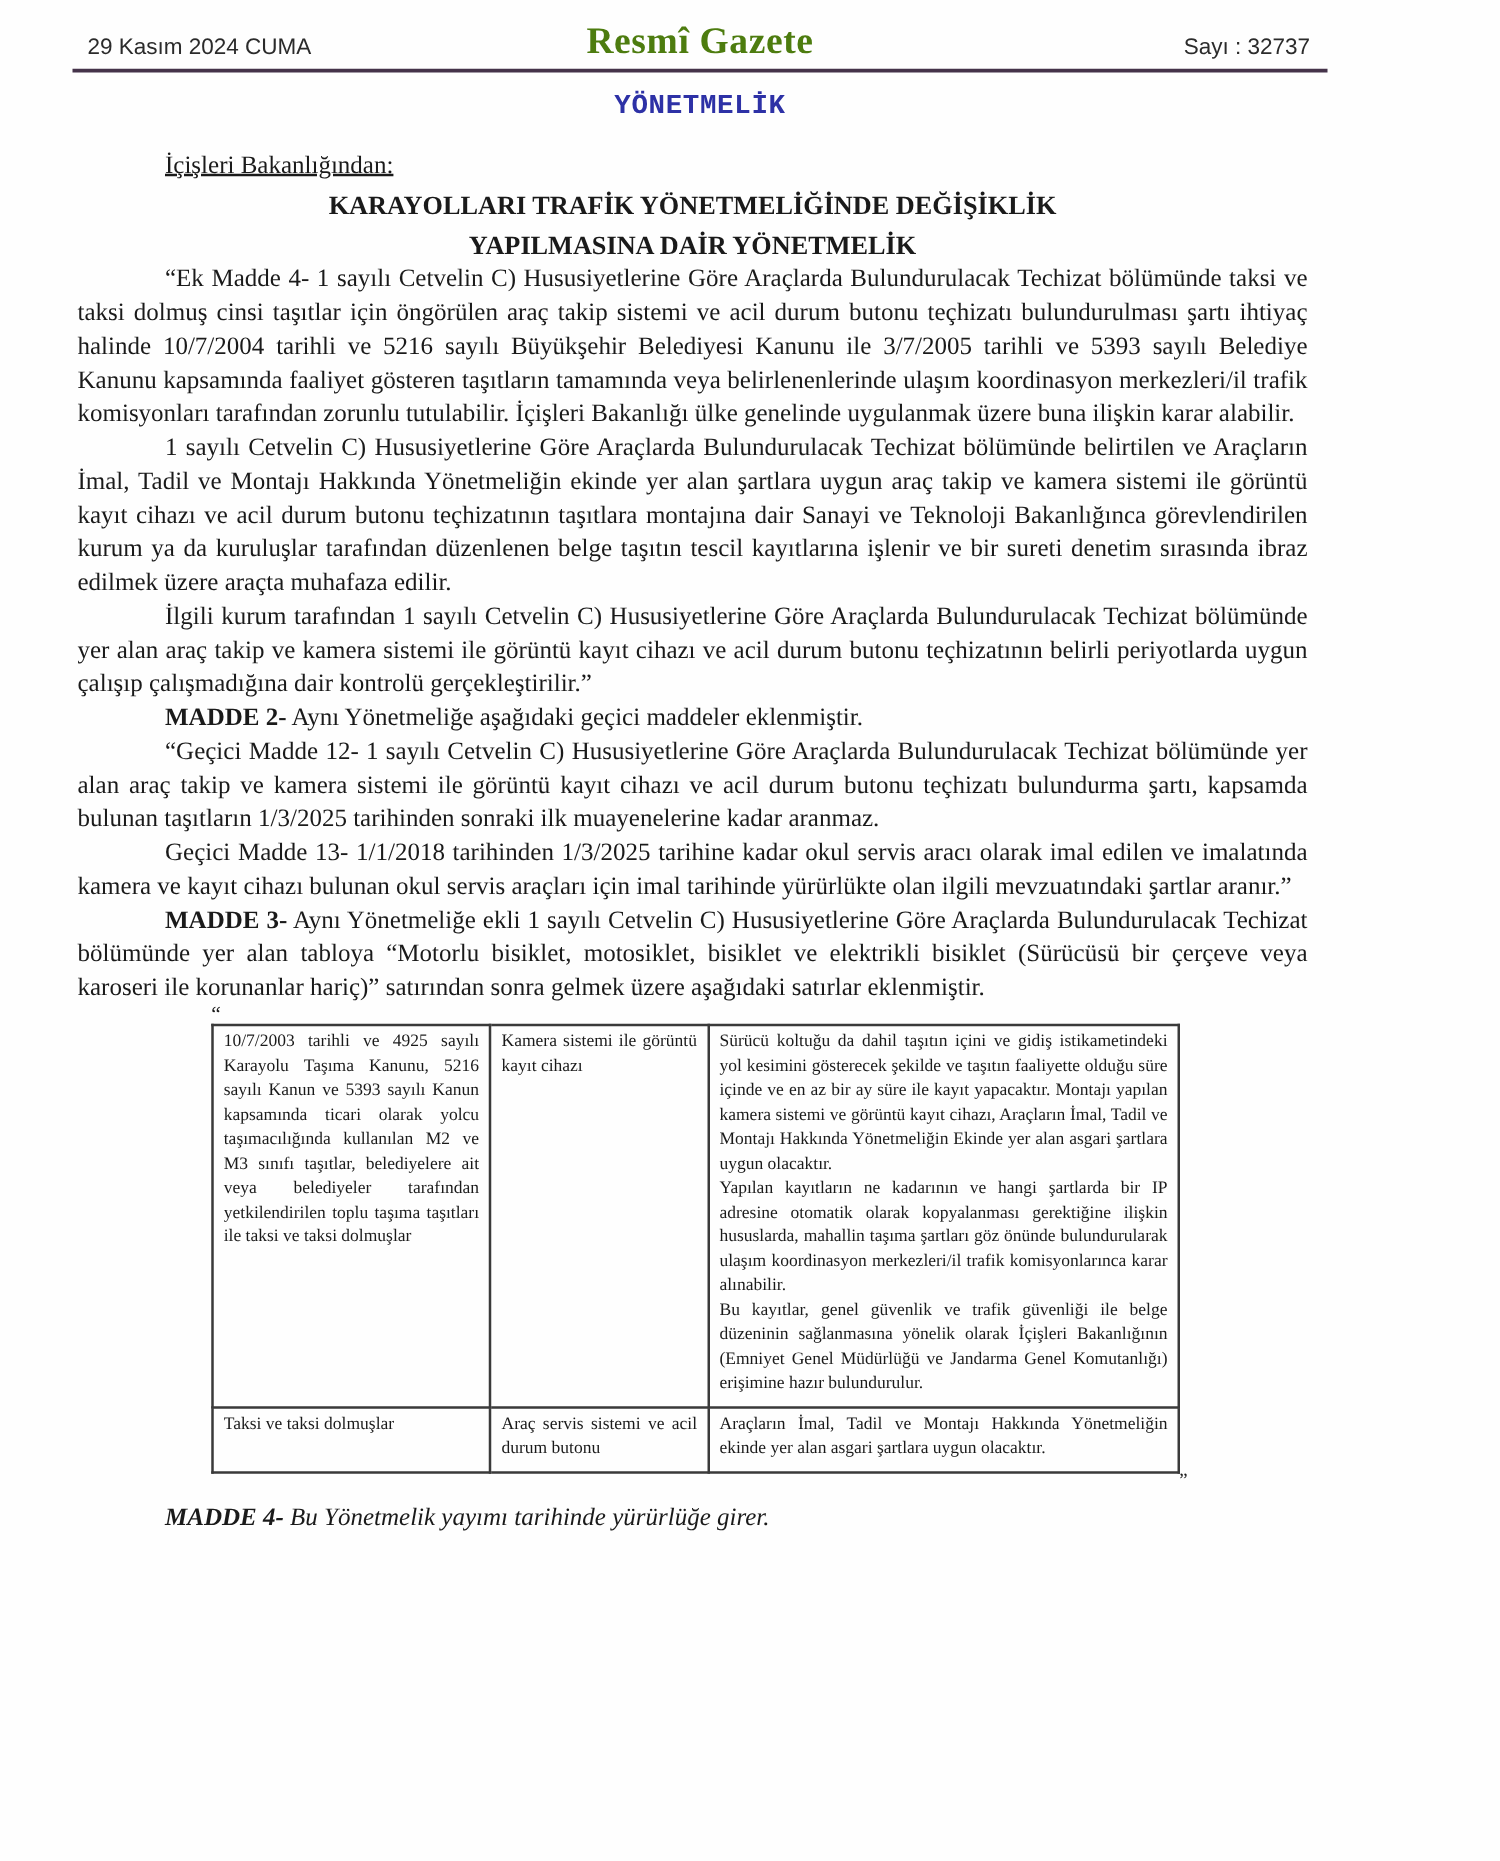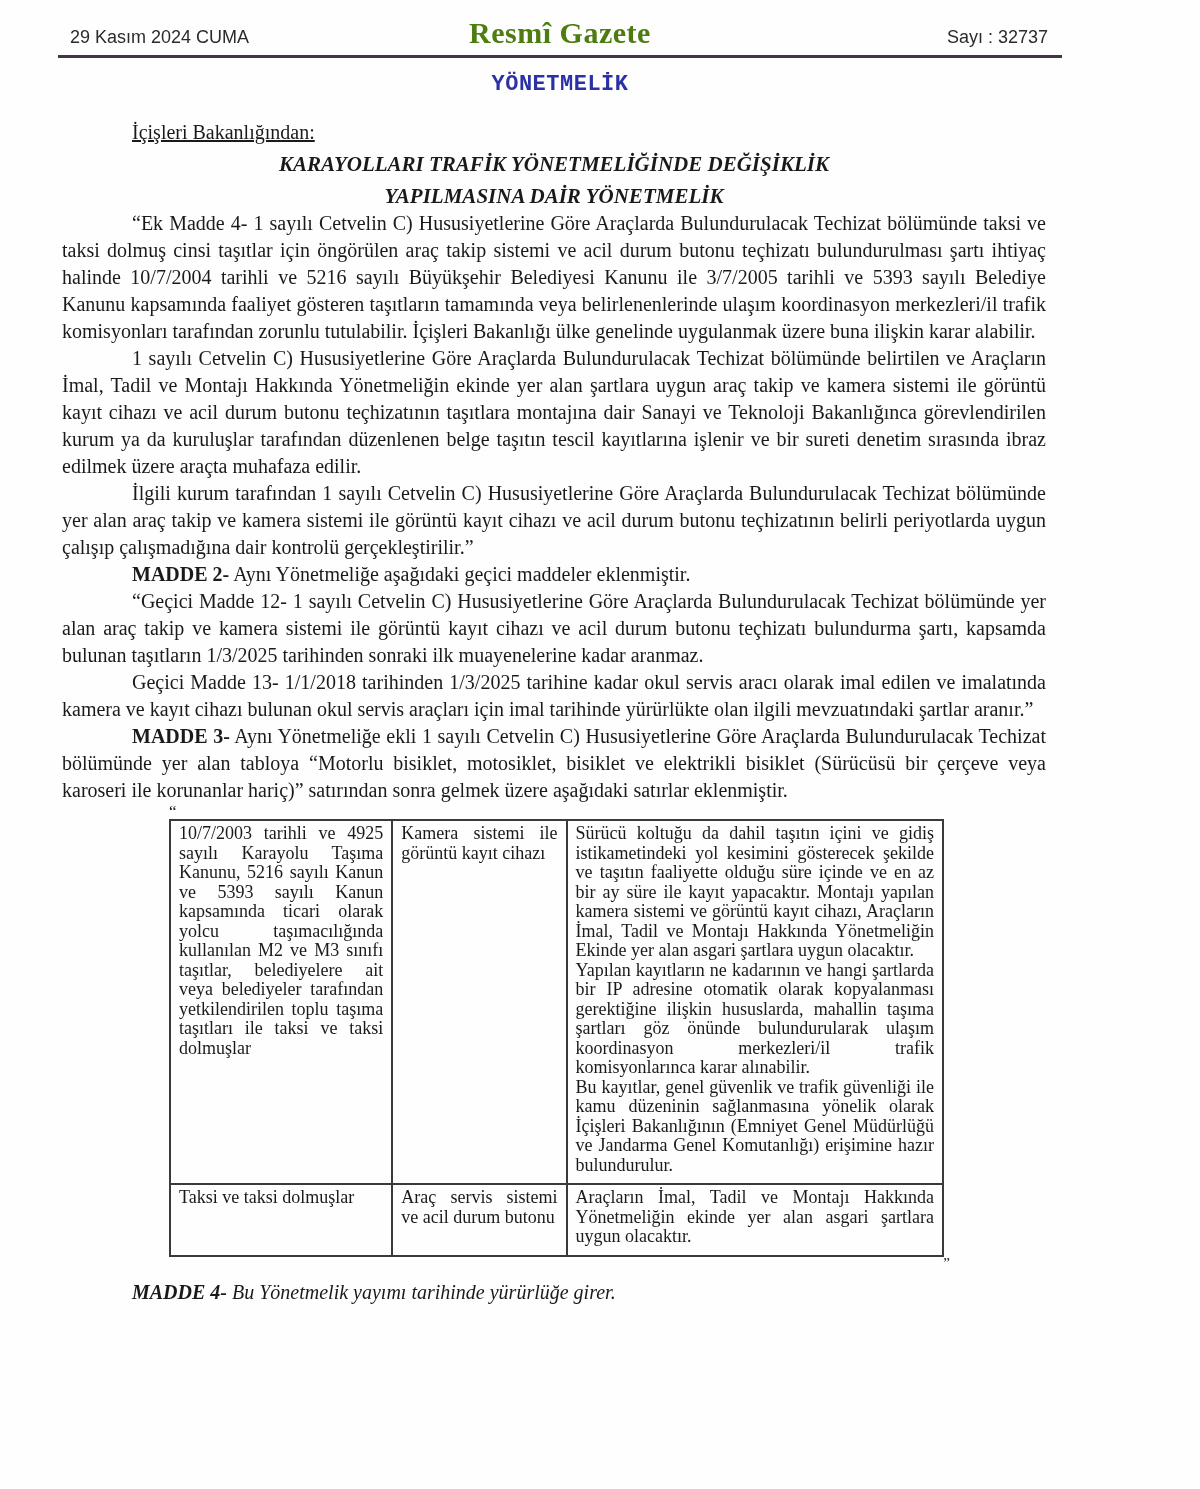--- a/index.html
+++ b/index.html
@@ -69,37 +69,36 @@
     margin: 22px 0 0 70px;
     text-decoration: underline;
     text-align: left;
   }
   .doc-title {
     margin-top: 4px;
     text-align: center;
     font-weight: bold;
     font-size: 21px;
     line-height: 28px;
-    font-style: italic;
   }
   .body-par { margin: 0; text-indent: 70px; }
   .body-par.first { margin-top: 24px; }
   .lbl { font-weight: bold; }
   .tbl-open-quote {
     margin-left: 107px;
     height: 15px;
     font-size: 17px;
     line-height: 15px;
     text-align: left;
   }
   table.regulation-table {
     margin-left: 107px;
     width: 775px;
     border-collapse: collapse;
-    font-size: 18px;
+    font-size: 14px;
     line-height: 19.5px;
     table-layout: fixed;
   }
   table.regulation-table td {
     border: 2px solid #3a3a3a;
     padding: 3px 8px 8px 8px;
     vertical-align: top;
     text-align: justify;
   }
   .col-scope { width: 209px; }
@@ -159,21 +158,21 @@
         <col class="col-equip">
         <col class="col-req">
       </colgroup>
       <tbody>
         <tr>
           <td>10/7/2003 tarihli ve 4925 sayılı Karayolu Taşıma Kanunu, 5216 sayılı Kanun ve 5393 sayılı Kanun kapsamında ticari olarak yolcu taşımacılığında kullanılan M2 ve M3 sınıfı taşıtlar, belediyelere ait veya belediyeler tarafından yetkilendirilen toplu taşıma taşıtları ile taksi ve taksi dolmuşlar</td>
           <td>Kamera sistemi ile görüntü kayıt cihazı</td>
           <td>
             <div>Sürücü koltuğu da dahil taşıtın içini ve gidiş istikametindeki yol kesimini gösterecek şekilde ve taşıtın faaliyette olduğu süre içinde ve en az bir ay süre ile kayıt yapacaktır. Montajı yapılan kamera sistemi ve görüntü kayıt cihazı, Araçların İmal, Tadil ve Montajı Hakkında Yönetmeliğin Ekinde yer alan asgari şartlara uygun olacaktır.</div>
             <div>Yapılan kayıtların ne kadarının ve hangi şartlarda bir IP adresine otomatik olarak kopyalanması gerektiğine ilişkin hususlarda, mahallin taşıma şartları göz önünde bulundurularak ulaşım koordinasyon merkezleri/il trafik komisyonlarınca karar alınabilir.</div>
-            <div>Bu kayıtlar, genel güvenlik ve trafik güvenliği ile kamu düzeninin sağlanmasına yönelik olarak İçişleri Bakanlığının (Emniyet Genel Müdürlüğü ve Jandarma Genel Komutanlığı) erişimine hazır bulundurulur.</div>
+            <div>Bu kayıtlar, genel güvenlik ve trafik güvenliği ile belge düzeninin sağlanmasına yönelik olarak İçişleri Bakanlığının (Emniyet Genel Müdürlüğü ve Jandarma Genel Komutanlığı) erişimine hazır bulundurulur.</div>
           </td>
         </tr>
         <tr>
           <td>Taksi ve taksi dolmuşlar</td>
           <td>Araç servis sistemi ve acil durum butonu</td>
           <td>Araçların İmal, Tadil ve Montajı Hakkında Yönetmeliğin ekinde yer alan asgari şartlara uygun olacaktır.</td>
         </tr>
       </tbody>
     </table>
 

